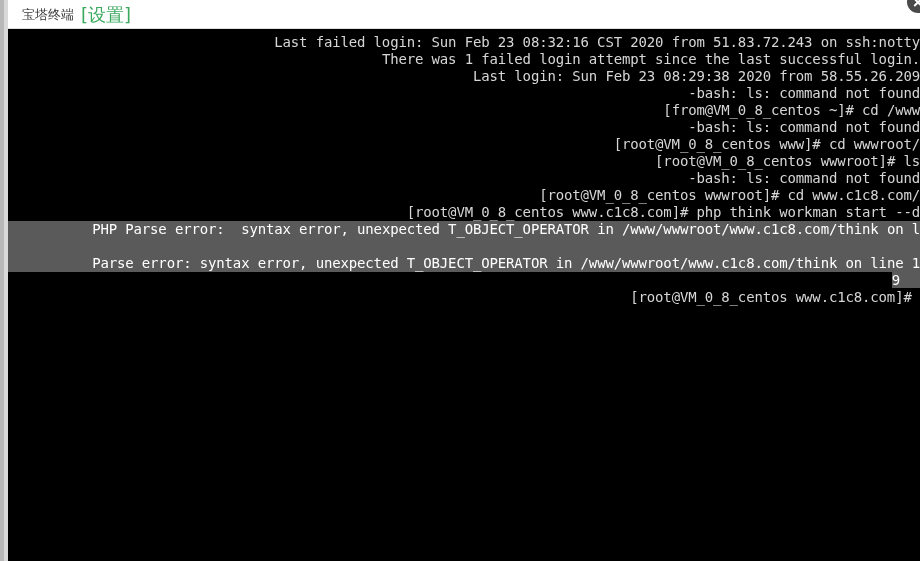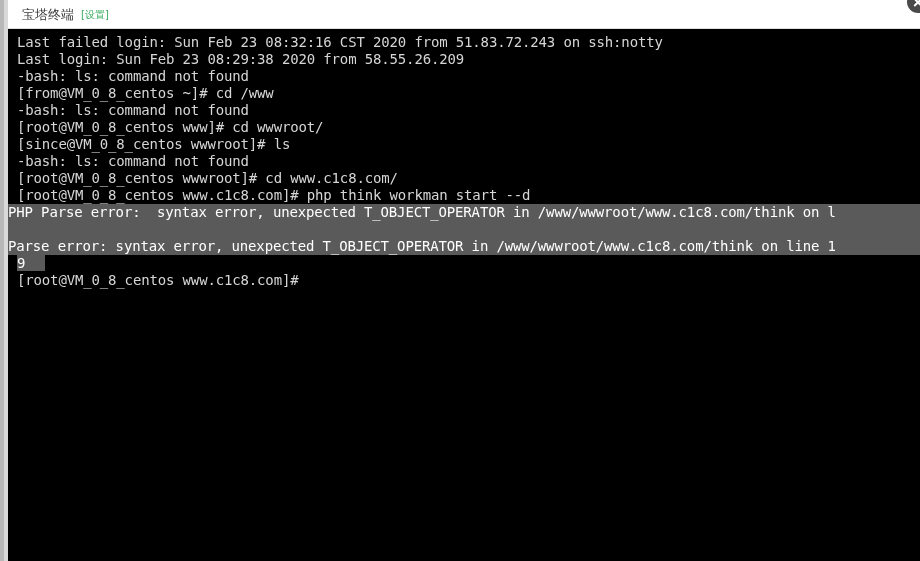--- a/index.html
+++ b/index.html
@@ -47,21 +47,21 @@
   }
   .header-title {
     font-family:"DejaVu Sans", sans-serif;
     font-size:13px;
     color:#3a3a3a;
     line-height:29px;
     white-space:nowrap;
   }
   .header-link {
     font-family:"DejaVu Sans", sans-serif;
-    font-size:10px;
+    font-size:18px;
     color:#3aa95e;
     line-height:29px;
     white-space:nowrap;
     cursor:pointer;
     text-decoration:none;
   }
 
   
   .close-btn {
     position:absolute;
@@ -87,20 +87,21 @@
     position:absolute;
     left:8px; top:29px;
     width:912px; height:532px;
     background:#000000;
     overflow:hidden;
     padding:5px 0 0 0;
   }
   .term-lines {
     position:relative;
     padding-left:9px;
+    text-align:right;
   }
   .tline {
     display:block;
     height:17px;
     line-height:17px;
     font-family:"DejaVu Sans Mono", monospace;
     font-size:14px;
     letter-spacing:-0.15px;
     color:#d6d6d6;
     white-space:pre;
@@ -152,26 +153,27 @@
     </div>
     <div class="close-btn">
       <span class="x1"></span>
       <span class="x2"></span>
     </div>
   </div>
 
   <div class="terminal">
     <div class="term-lines" id="term-lines">
         <div class="tline"><span class="seg">Last failed login: Sun Feb 23 08:32:16 CST 2020 from 51.83.72.243 on ssh:notty</span></div>
+        <div class="tline"><span class="seg">There was 1 failed login attempt since the last successful login.</span></div>
         <div class="tline"><span class="seg">Last login: Sun Feb 23 08:29:38 2020 from 58.55.26.209</span></div>
         <div class="tline"><span class="seg">-bash: ls: command not found</span></div>
         <div class="tline"><span class="seg">[from@VM_0_8_centos ~]# cd /www</span></div>
         <div class="tline"><span class="seg">-bash: ls: command not found</span></div>
         <div class="tline"><span class="seg">[root@VM_0_8_centos www]# cd wwwroot/</span></div>
-        <div class="tline"><span class="seg">[since@VM_0_8_centos wwwroot]# ls</span></div>
+        <div class="tline"><span class="seg">[root@VM_0_8_centos wwwroot]# ls</span></div>
         <div class="tline"><span class="seg">-bash: ls: command not found</span></div>
         <div class="tline"><span class="seg">[root@VM_0_8_centos wwwroot]# cd www.c1c8.com/</span></div>
         <div class="tline"><span class="seg">[root@VM_0_8_centos www.c1c8.com]# php think workman start --d</span></div>
         <div class="tline sel-full"><span class="seg">PHP Parse error:  syntax error, unexpected T_OBJECT_OPERATOR in /www/wwwroot/www.c1c8.com/think on l</span></div>
         <div class="tline sel-blank"><span class="seg"></span></div>
         <div class="tline sel-full"><span class="seg">Parse error: syntax error, unexpected T_OBJECT_OPERATOR in /www/wwwroot/www.c1c8.com/think on line 1</span></div>
         <div class="tline sel-part"><span class="seg hl">9</span></div>
         <div class="tline"><span class="seg">[root@VM_0_8_centos www.c1c8.com]# </span></div>
       </div>
   </div>

